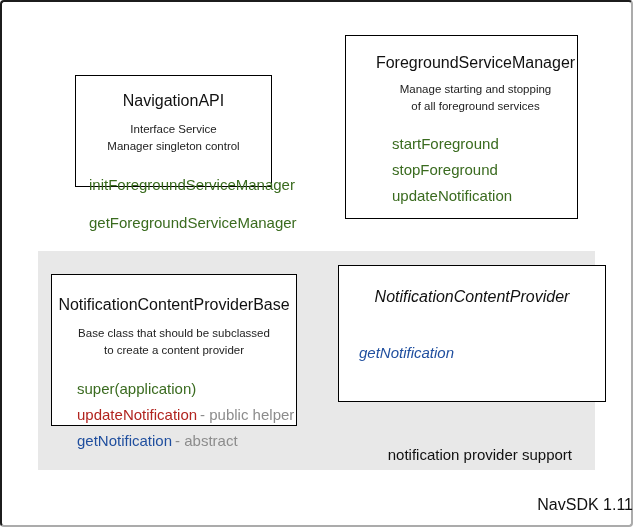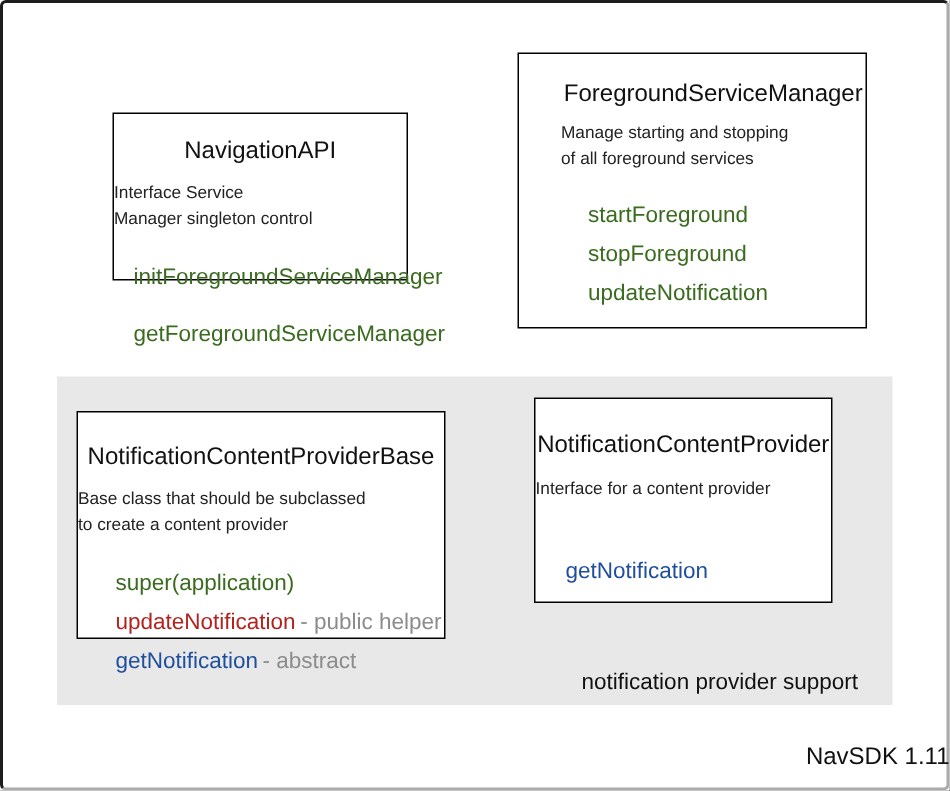--- a/index.html
+++ b/index.html
@@ -29,20 +29,21 @@
     border: 1.5px solid #000000;
   }
   .cls-title {
     text-align: center;
     font-size: 16px;
     line-height: 20px;
     color: #111111;
     white-space: nowrap;
   }
   .cls-desc {
+    text-align: center;
     font-size: 11.5px;
     line-height: 17px;
     color: #222222;
   }
   .methods { text-align: left; }
   .method {
     font-size: 15px;
     line-height: 16px;
     white-space: nowrap;
   }
@@ -60,21 +61,21 @@
   .box-fsm  .cls-desc  { margin-top: 8px; }
   .box-fsm  .methods   { margin-top: 21px; padding-left: 18px; }
   .box-fsm  .method    { margin-bottom: 10px; }
 
   .box-base { left: 51px;  top: 274px; width: 246px; height: 152px; }
   .box-base .cls-title { padding-top: 20px; }
   .box-base .cls-desc  { margin-top: 10px; }
   .box-base .methods   { margin-top: 22px; padding-left: 25px; }
   .box-base .method    { margin-bottom: 10px; }
 
-  .box-prov { left: 356px; top: 265px; width: 199px; height: 137px; }
+  .box-prov { left: 338px; top: 265px; width: 268px; height: 137px; font-style: italic; }
   .box-prov .cls-title { padding-top: 21px; }
   .box-prov .cls-desc  { margin-top: 11px; }
   .box-prov .methods   { margin-top: 38px; padding-left: 20px; }
 
   .panel-label {
     position: absolute;
     right: 23px; bottom: 7px;
     font-size: 15px;
     color: #111111;
     white-space: nowrap;
@@ -146,23 +147,20 @@
       <span style="color: rgb(177, 36, 31);">updateNotification</span><span class="suffix">- public helper</span>
     </div>
     <div class="method">
       <span style="color: rgb(31, 78, 158);">getNotification</span><span class="suffix">- abstract</span>
     </div>
   </div>
 </div>
 
 <div class="cls-box box-prov">
   <div class="cls-title">NotificationContentProvider</div>
-  <div class="cls-desc">
-    <div>Interface for a content provider</div>
-  </div>
   <div class="methods">
     <div class="method">
       <span style="color: rgb(31, 78, 158);">getNotification</span><span class="suffix"></span>
     </div>
   </div>
 </div>
 
 <div class="version-label">NavSDK 1.11</div>
 
 </body></html>

